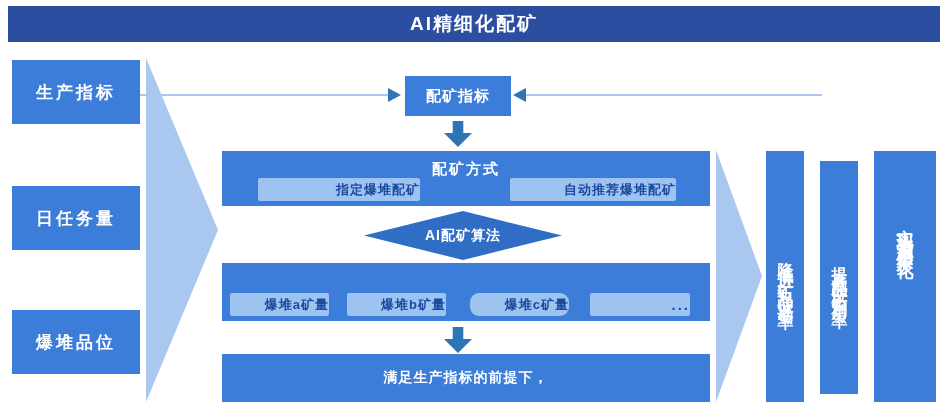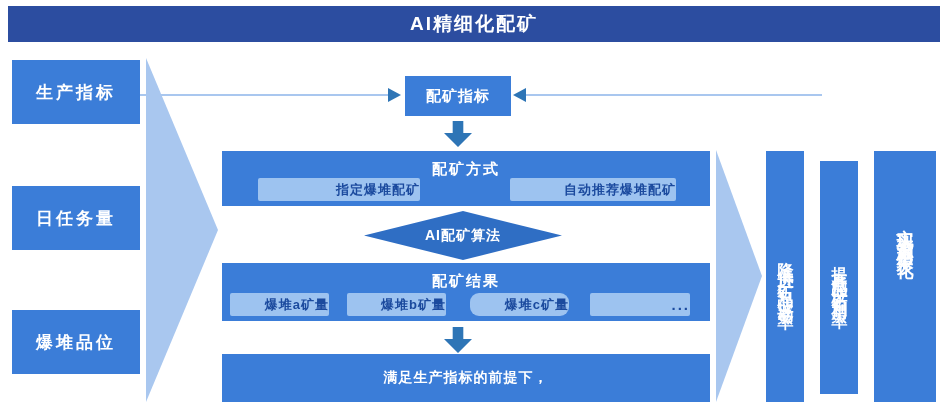--- a/index.html
+++ b/index.html
@@ -113,21 +113,20 @@
     <div class="subbox m2">
       <span>自动推荐爆堆配矿</span>
     </div>
   </div>
 
   <div class="diamond">
     <span>AI配矿算法</span>
   </div>
 
   <div class="panel result">
-    <div class="panel-title">配矿结果</div>
     <div class="subbox r1">
       <span>爆堆a矿量</span>
     </div>
     <div class="subbox r2">
       <span>爆堆b矿量</span>
     </div>
     <div class="subbox r3">
       <span>爆堆c矿量</span>
     </div>
     <div class="subbox r4">

